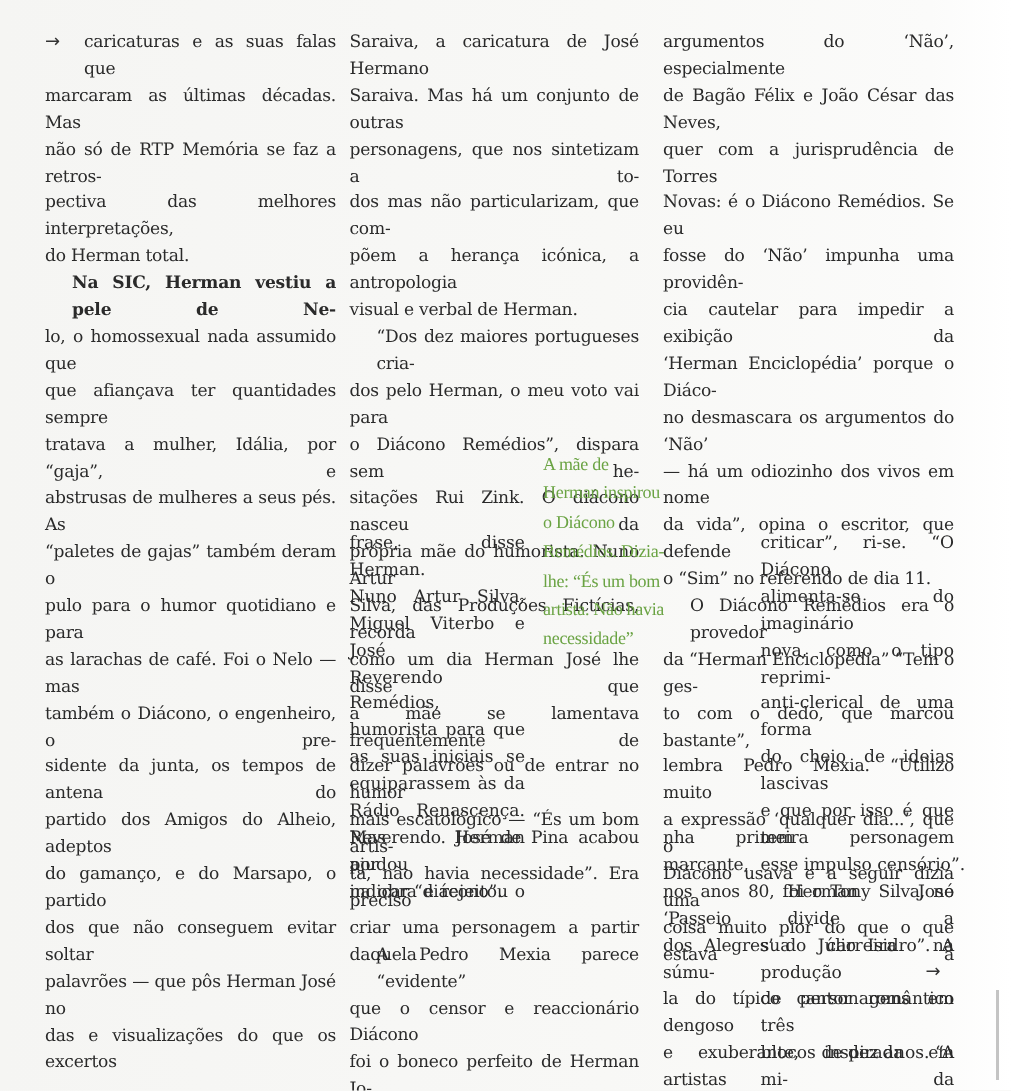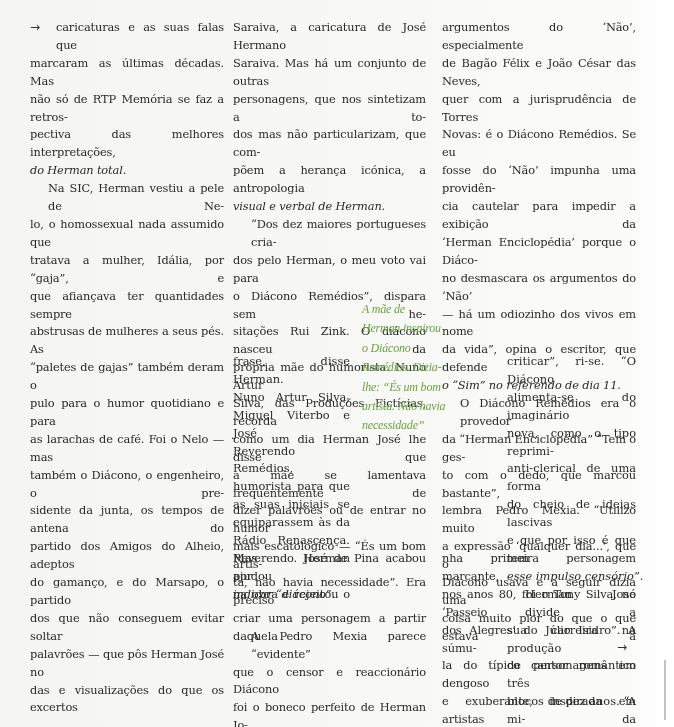--- a/index.html
+++ b/index.html
@@ -18,41 +18,41 @@
   .arrow { font-family:"DejaVu Sans",sans-serif; font-size:12px; color:#333; }
   .arrow-start { position:absolute; left:30px; top:20px; }
   .arrow-end { position:absolute; left:617px; top:640px; }
   .pull {
     position:absolute; left:362px; top:300px; width:125px;
     font-family:"Liberation Serif","DejaVu Serif",serif;
     font-size:12px; line-height:19.4px; color:#6aa343; letter-spacing:-0.2px;
   }
   .narrow2 { position:absolute; left:233px; top:353px; width:117px; font-size:11.4px; line-height:17.9px; }
   .narrow3 { position:absolute; left:507px; top:353px; width:129px; font-size:11.4px; line-height:17.9px; }
-  .line { display:block; white-space:nowrap;font-style:italic; }
+  .line { display:block; white-space:nowrap; }
   .j { display:block; text-align:justify; text-align-last:justify; white-space:normal; }
   .fold { position:absolute; left:664px; top:660px; width:2px; height:60px; background:#9c9c9c; opacity:0.6; }
 </style>
 </head>
 <body>
 
 <div class="page">
 
   <span class="arrow arrow-start">→</span>
 
   <div class="col c1" id="col1">
       <span class="j" style="padding-left: 26px;">caricaturas e as suas falas que</span>
       <span class="j">marcaram as últimas décadas. Mas</span>
       <span class="j">não só de RTP Memória se faz a retros-</span>
       <span class="j">pectiva das melhores interpretações,</span>
       <span class="line">do Herman total.</span>
-      <span class="j" style="padding-left: 18px;">Na SIC, Herman vestiu a pele de Ne-</span>
+      <span class="j" style="padding-left: 18px; font-weight: bold;">Na SIC, Herman vestiu a pele de Ne-</span>
       <span class="j">lo, o homossexual nada assumido que</span>
+      <span class="j">que afiançava ter quantidades sempre</span>
       <span class="j">tratava a mulher, Idália, por “gaja”, e</span>
-      <span class="j">que afiançava ter quantidades sempre</span>
       <span class="j">abstrusas de mulheres a seus pés. As</span>
       <span class="j">“paletes de gajas” também deram o</span>
       <span class="j">pulo para o humor quotidiano e para</span>
       <span class="j">as larachas de café. Foi o Nelo — mas</span>
       <span class="j">também o Diácono, o engenheiro, o pre-</span>
       <span class="j">sidente da junta, os tempos de antena do</span>
       <span class="j">partido dos Amigos do Alheio, adeptos</span>
       <span class="j">do gamanço, e do Marsapo, o partido</span>
       <span class="j">dos que não conseguem evitar soltar</span>
       <span class="j">palavrões — que pôs Herman José no</span>

